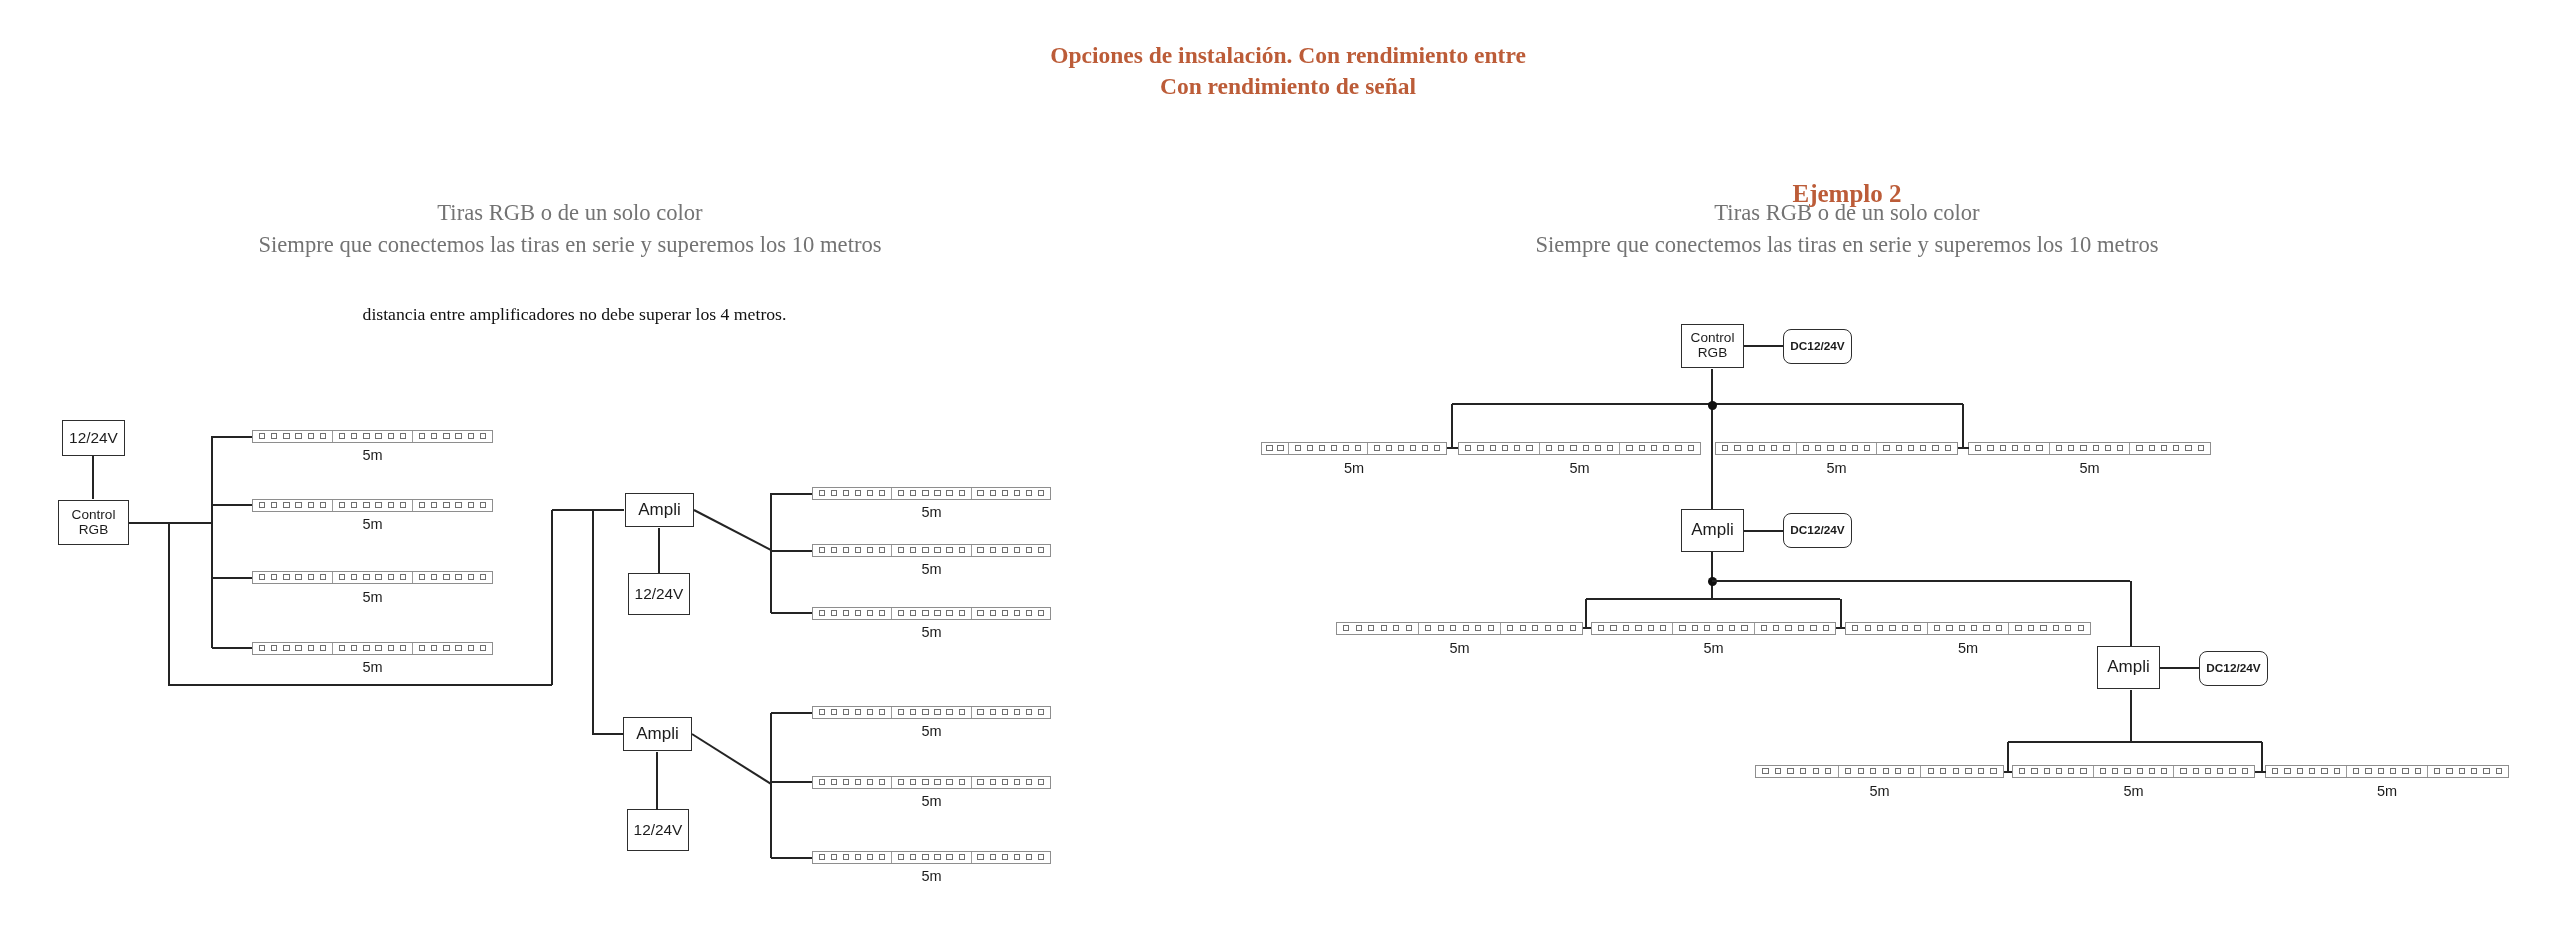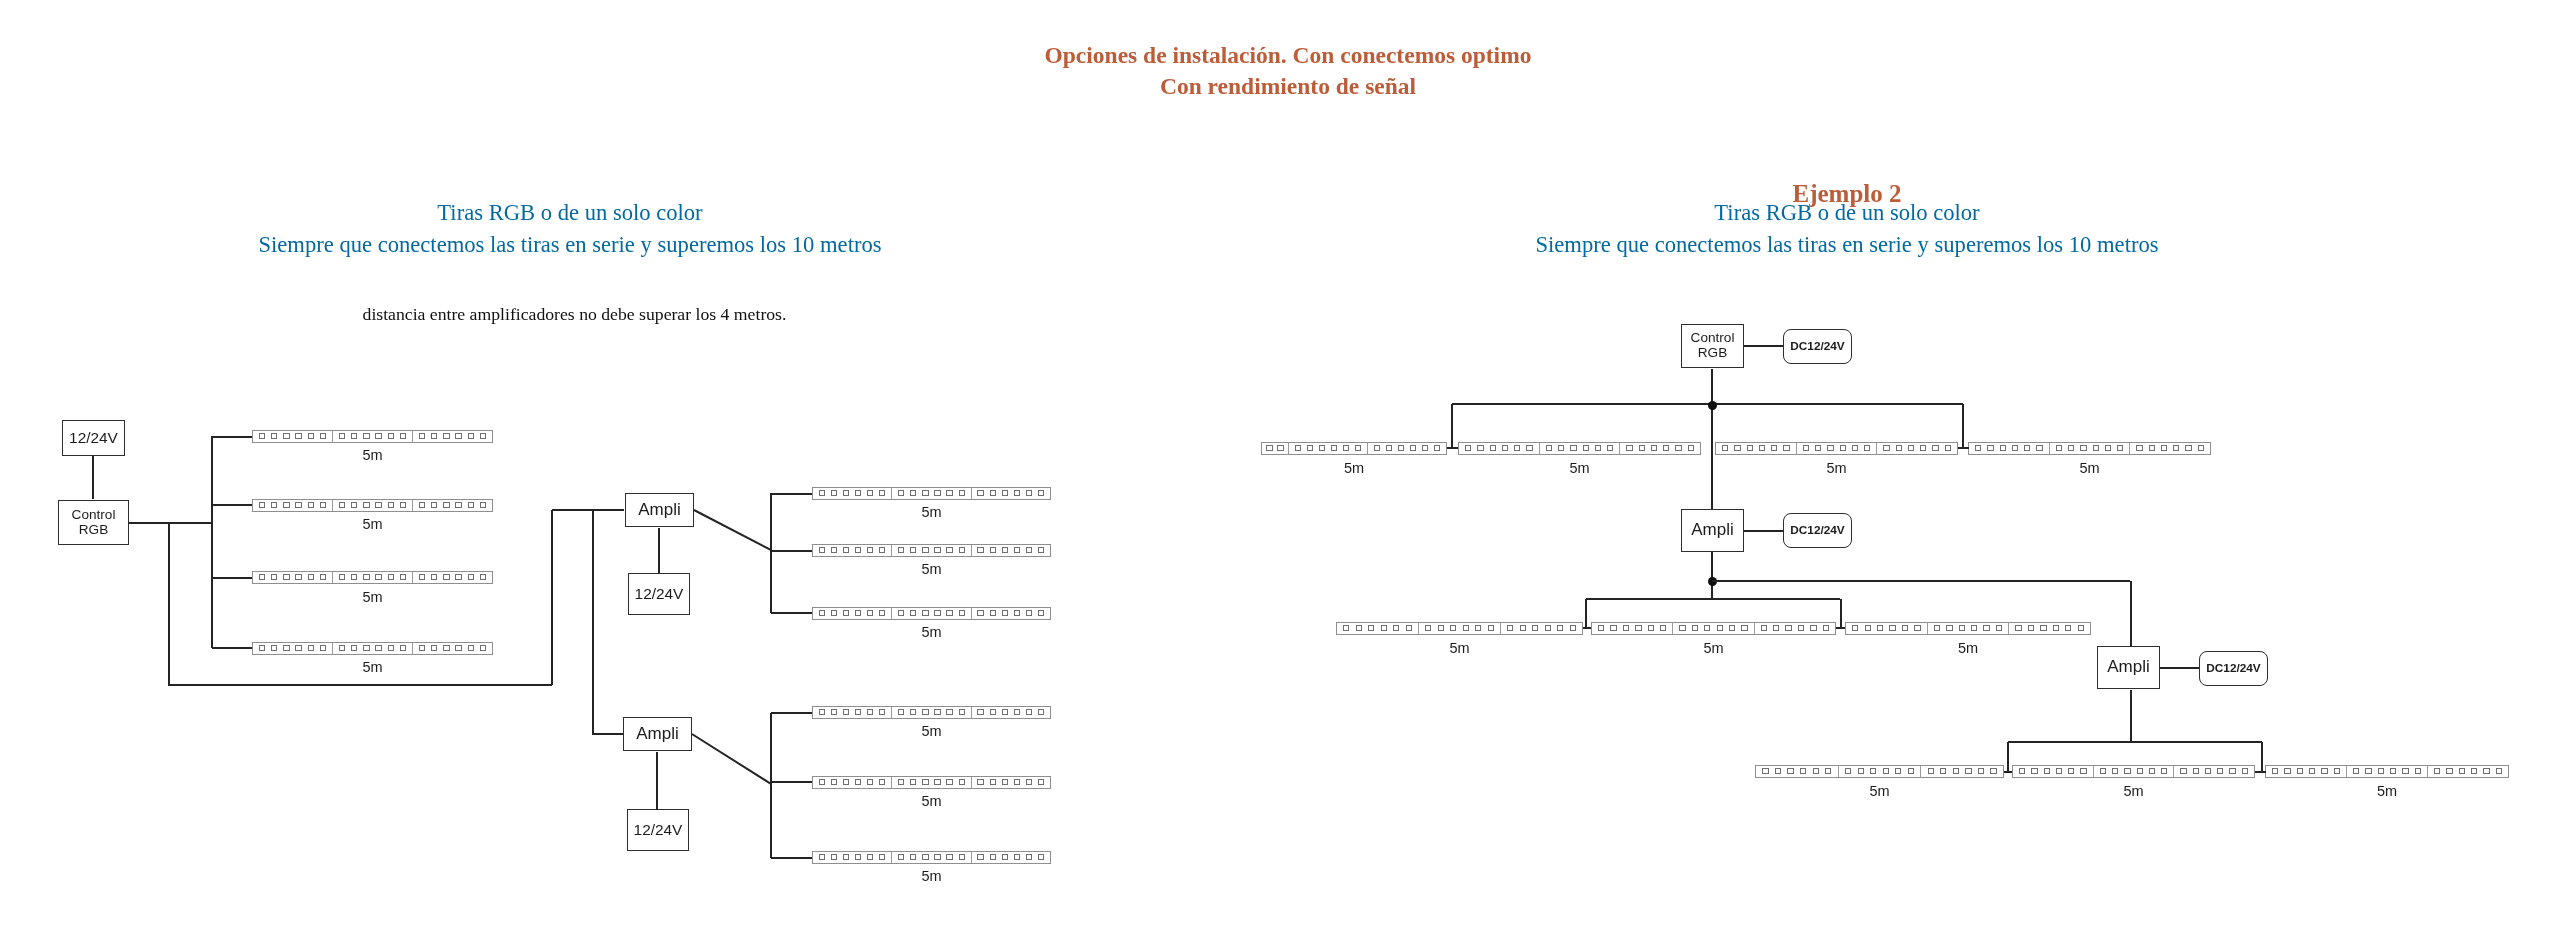--- a/index.html
+++ b/index.html
@@ -5,21 +5,21 @@
   html,body{margin:0;padding:0;background:#ffffff;}
   .canvas{position:relative;width:2576px;height:943px;background:#ffffff;overflow:hidden;
           font-family:"Liberation Sans",sans-serif;}
   
   .title{position:absolute;left:0;right:0;top:40px;text-align:center;
          font-family:"Liberation Serif",serif;font-weight:bold;font-size:23.5px;
          line-height:31px;color:#bc5c38;}
   .ex-head{position:absolute;text-align:center;font-family:"Liberation Serif",serif;
            font-weight:bold;font-size:25px;color:#bc5c38;}
   .ex-sub{position:absolute;text-align:center;font-family:"Liberation Serif",serif;
-          font-size:22.6px;color:#0369a1;}
+          font-size:22.6px;color:#737373;}
   .note{position:absolute;text-align:center;font-family:"Liberation Serif",serif;
         font-size:17.7px;line-height:25px;color:#111;}
   
   .box{position:absolute;box-sizing:border-box;border:1.8px solid #2e2e2e;background:#fff;
        display:flex;flex-direction:column;align-items:center;justify-content:center;
        color:#1c1c1c;line-height:1.1;text-align:center;}
   .box.psu{font-size:15.4px;}
   .box.ctrl{font-size:13.6px;}
   .box.amp{font-size:17px;}
   .box.dc{font-size:11.8px;font-weight:bold;border-radius:8px;}
@@ -34,21 +34,21 @@
   .led{width:6.3px;height:6.3px;box-sizing:border-box;border:0.9px solid #6f6f6f;background:#fff;display:block;}
   .len{position:absolute;text-align:center;font-size:14.5px;color:#1c1c1c;}
   .joint{position:absolute;height:1.8px;background:#242424;}
 </style>
 </head>
 <body>
 
 <div class="canvas">
 
   <div class="title">
-    <div>Opciones de instalación. Con conectemos optimo</div>
+    <div>Opciones de instalación. Con rendimiento entre</div>
     <div>Con rendimiento de señal</div>
   </div>
 
   <div class="ex-sub" style="left:72px;width:996px;top:200px;">Tiras RGB o de un solo color</div>
   <div class="ex-sub" style="left:72px;width:996px;top:232px;">Siempre que conectemos las tiras en serie y superemos los 10 metros</div>
   <div class="note" style="left:208px;width:733px;top:302px;">
     <div>distancia entre amplificadores no debe superar los 4 metros.</div>
   </div>
 
   <div class="ex-head" style="left:1349px;width:996px;top:180px;">Ejemplo 2</div>

